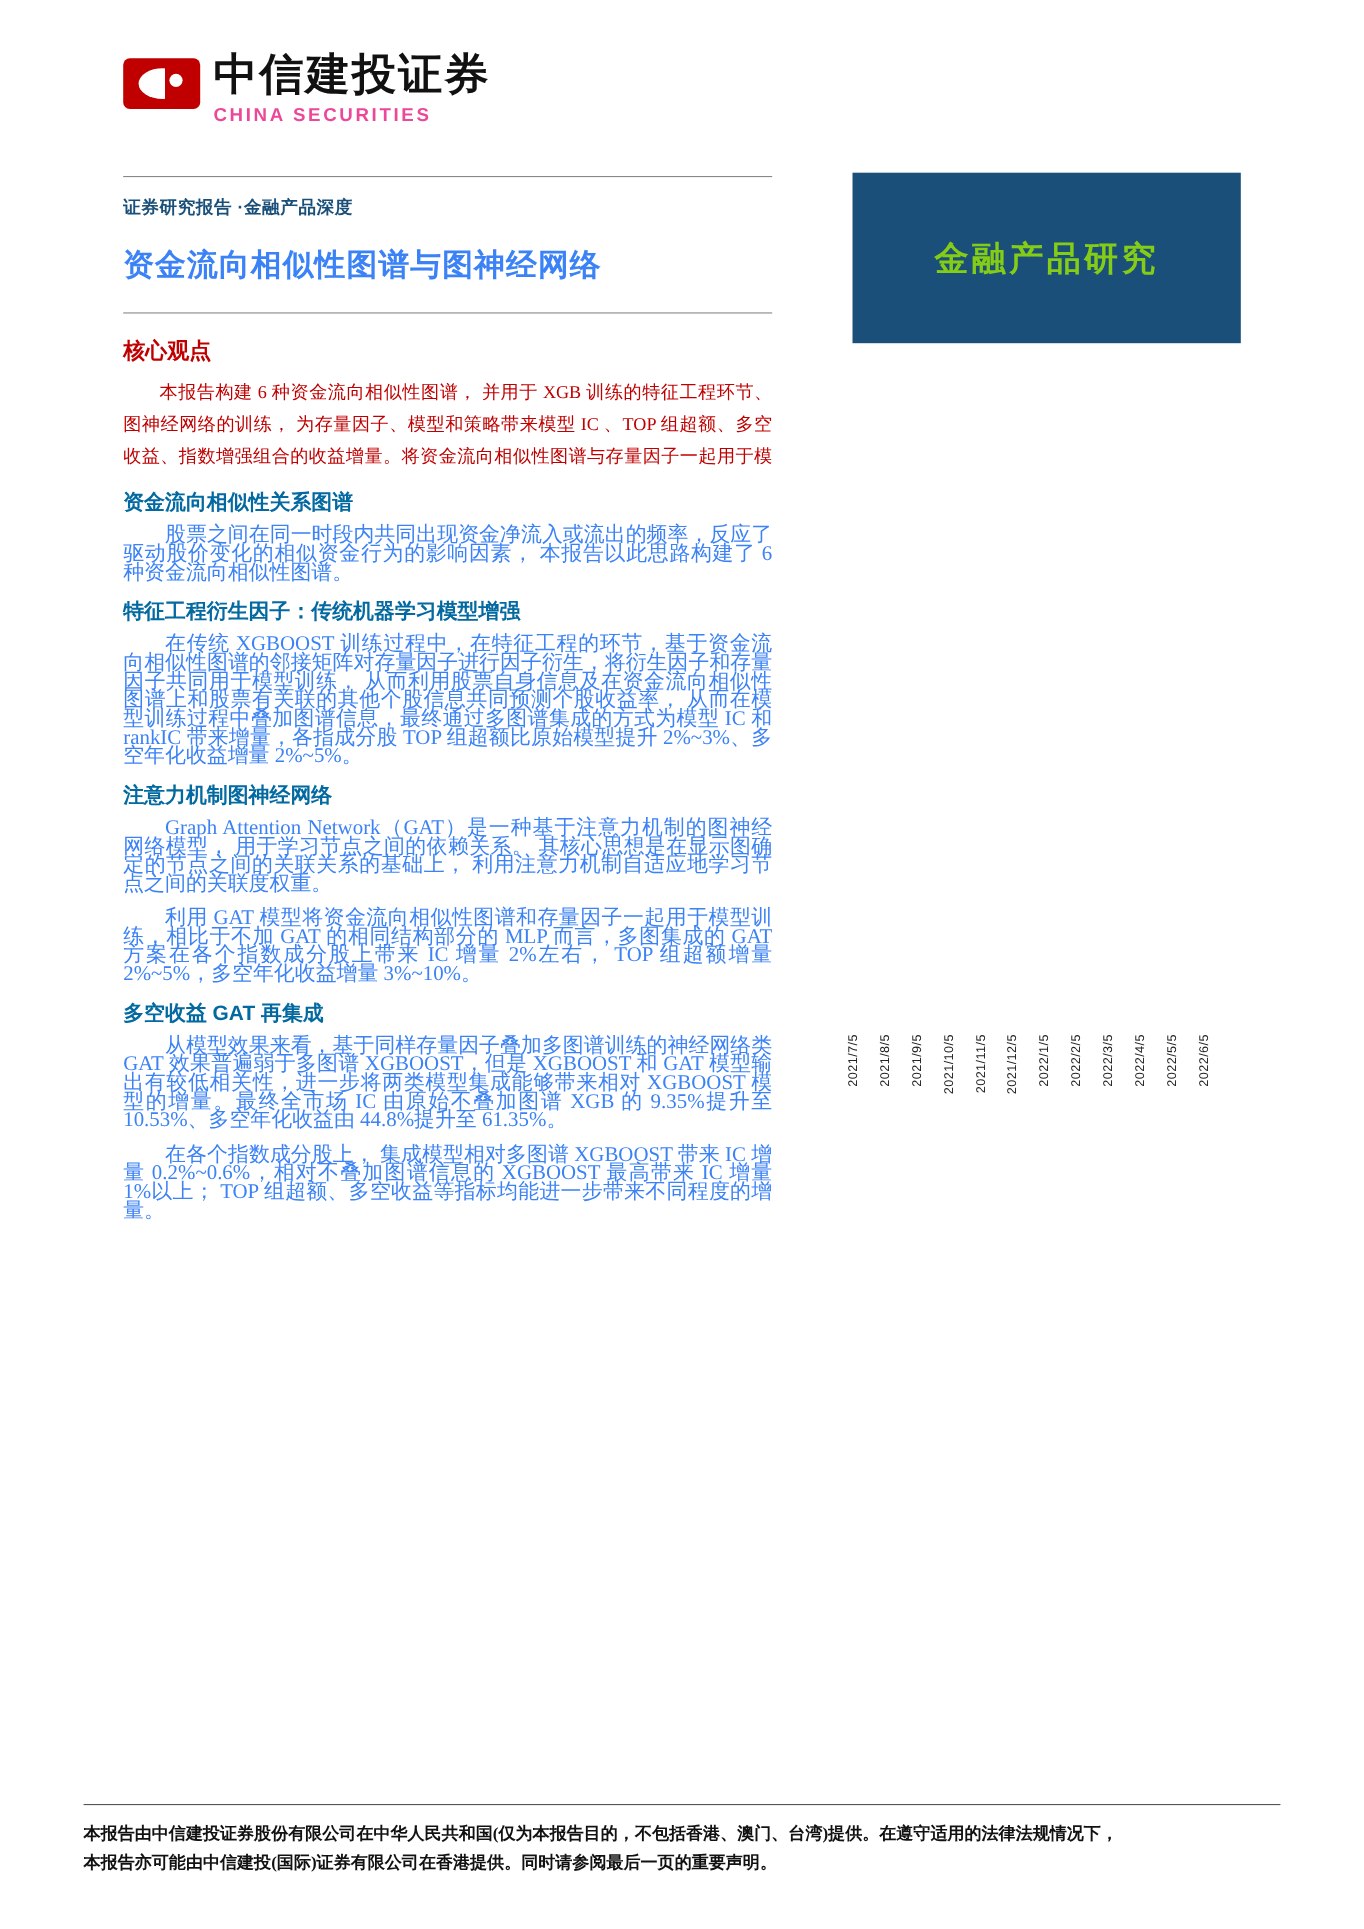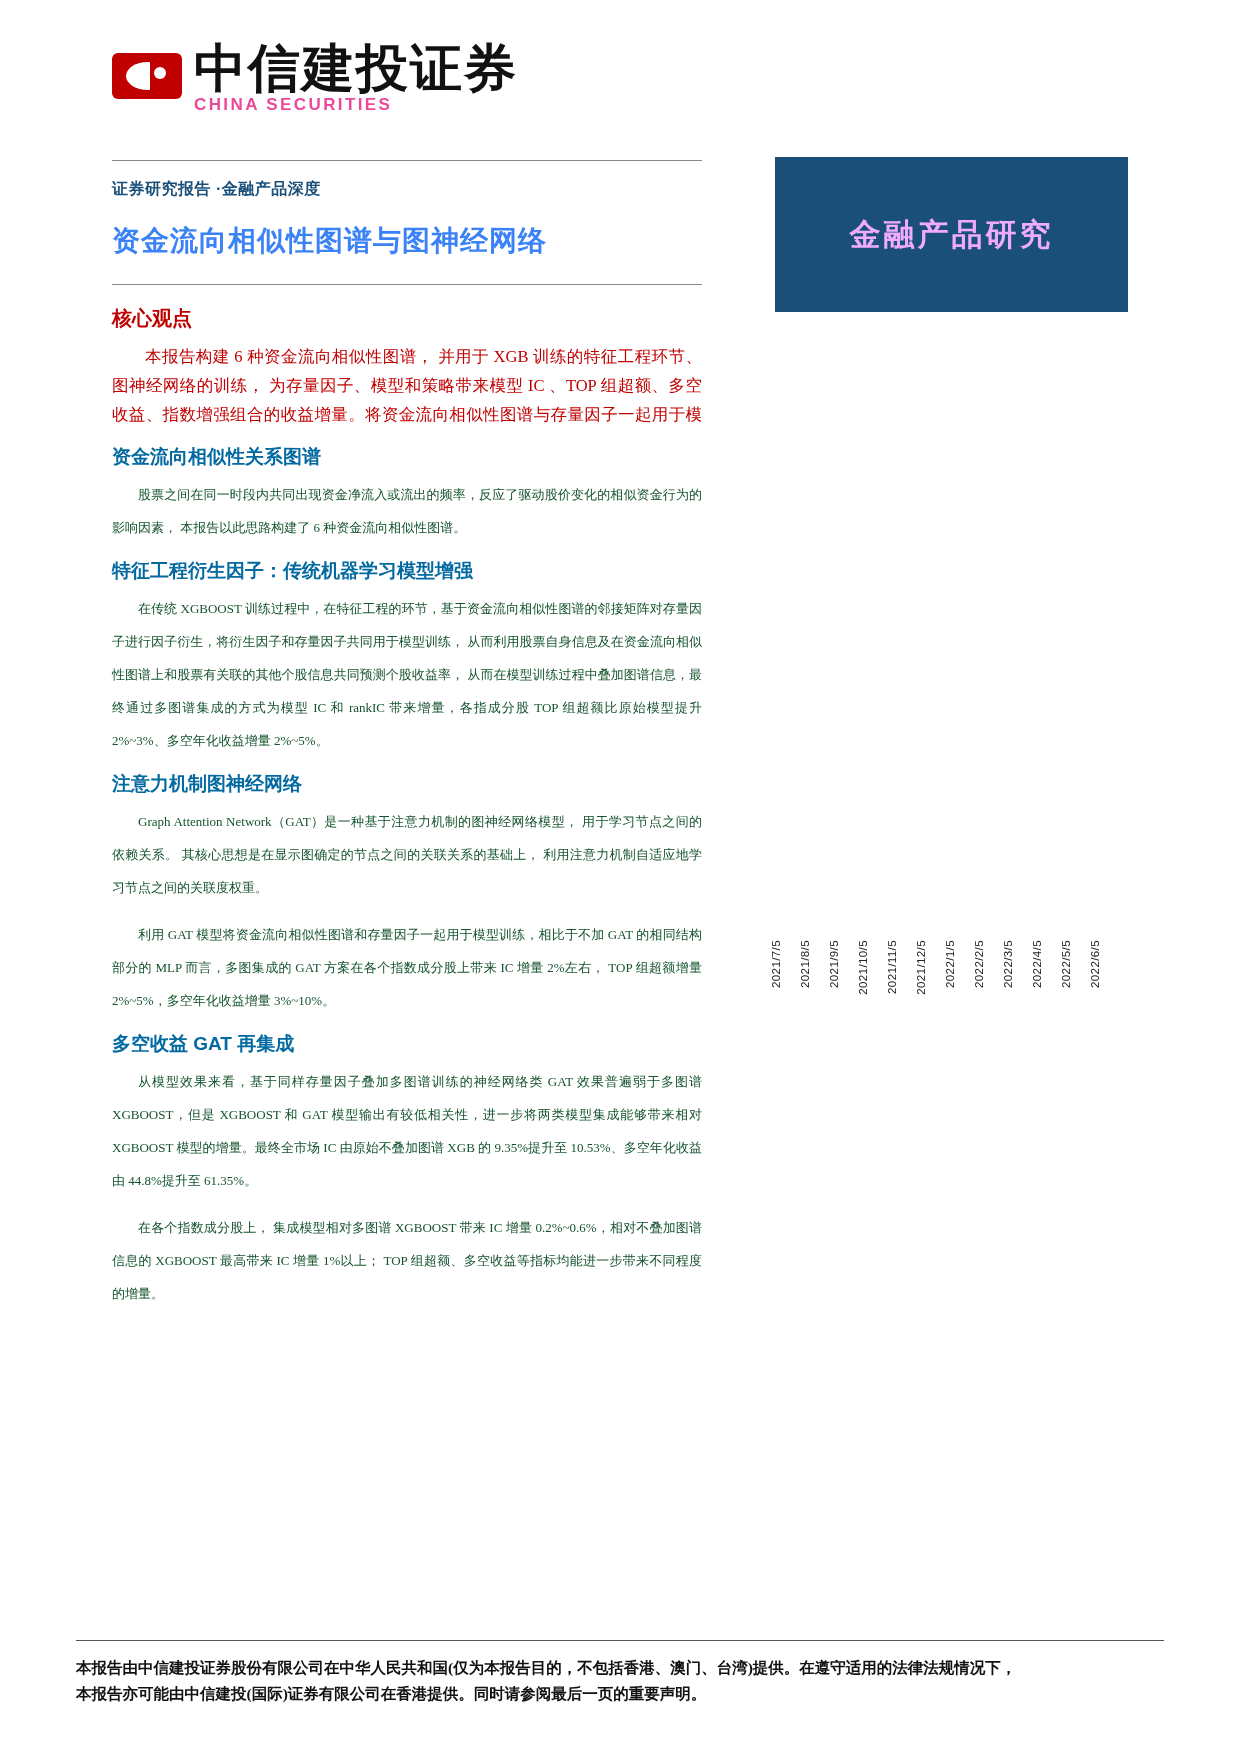--- a/index.html
+++ b/index.html
@@ -53,21 +53,21 @@
   }
   .logo-mark .c-dot {
     position: absolute;
     left: 42px; top: 22px;
     width: 12px; height: 12px;
     background: #ffffff;
     border-radius: 50%;
   }
   .logo-text-cn {
     font-family: "Liberation Sans", sans-serif;
-    font-size: 52px;
+    font-size: 40px;
     font-weight: bold;
     letter-spacing: 2px;
     color: #111;
     line-height: 42px;
     margin-top: 2px;
   }
   .logo-text-en {
     font-family: "Liberation Sans", sans-serif;
     font-size: 17px;
     font-weight: bold;
@@ -77,21 +77,21 @@
   }
 
   
   .side-panel {
     position: absolute;
     left: 775px;
     top: 157px;
     width: 353px;
     height: 155px;
     background: #1a4f79;
-    color: #f0abfc;
+    color: #84cc16;
     display: flex;
     align-items: center;
     justify-content: center;
   }
   .side-panel-title {
     font-family: "Liberation Sans", sans-serif;
     font-size: 31px;
     font-weight: bold;
     letter-spacing: 3px;
   }
@@ -146,26 +146,26 @@
   }
   .sec-heading {
     font-family: "Liberation Sans", sans-serif;
     font-size: 19px;
     font-weight: bold;
     color: #0369a1;
     margin-top: 14px;
     margin-bottom: 8px;
   }
   .body-para {
-    font-size: 13px;
-    line-height: 33px;
+    font-size: 19px;
+    line-height: 17px;
     text-align: justify;
     text-indent: 2em;
     margin: 0 0 14px 0;
-    color: #14532d;
+    color: #3b82f6;
   }
 
   
   .date-axis {
     position: absolute;
     left: 770px;
     top: 940px;
     width: 300px;
     height: 120px;
     display: flex;

